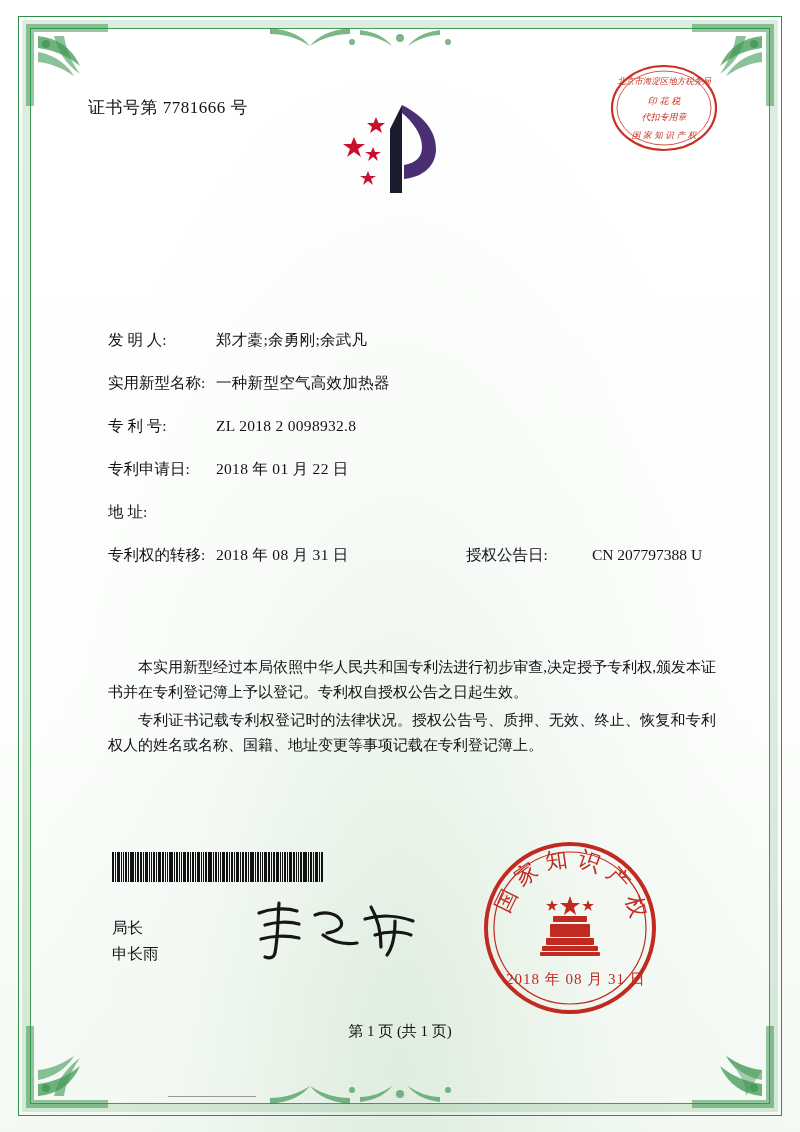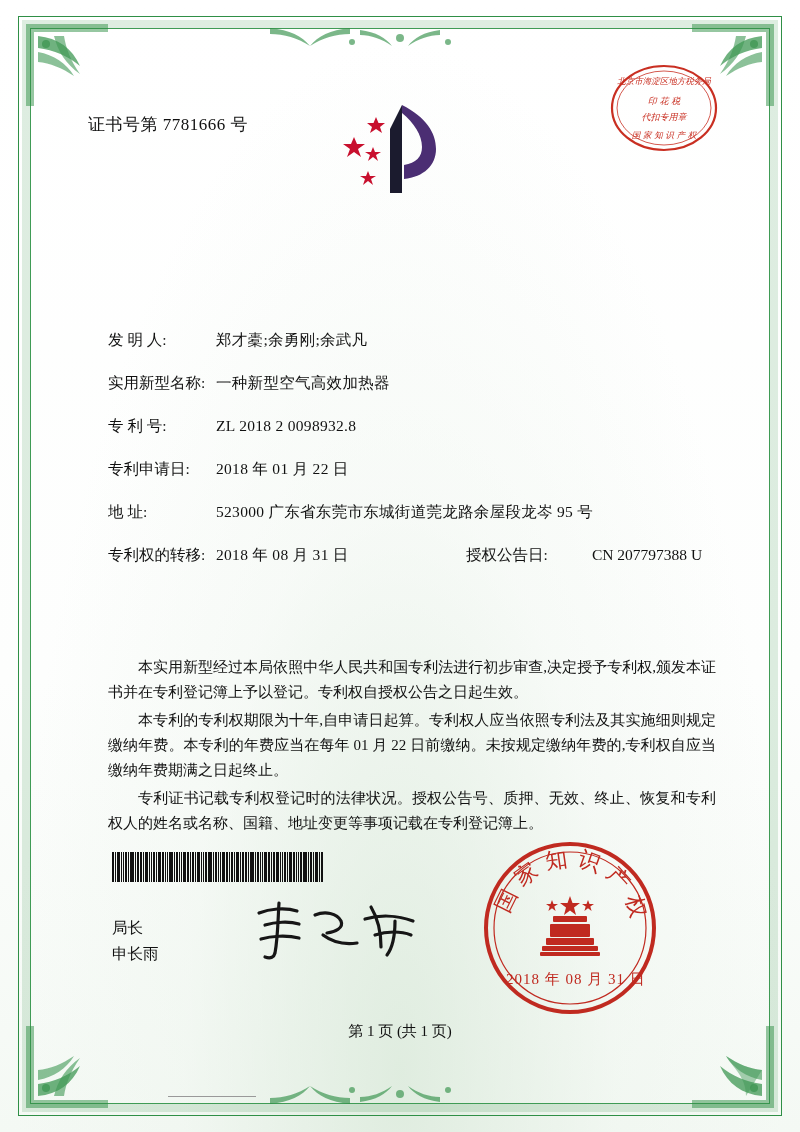--- a/index.html
+++ b/index.html
@@ -70,21 +70,21 @@
 
   .content {
     position: absolute;
     left: 0; top: 0;
     width: 800px; height: 1132px;
   }
 
   
   .cert-no {
     position: absolute;
-    left: 88px; top: 113px;
+    left: 88px; top: 96px;
     font-size: 17px;
     color: #111;
     letter-spacing: 0.5px;
   }
 
   
   .logo {
     position: absolute;
     left: 340px; top: 95px;
     width: 120px; height: 105px;
@@ -350,35 +350,33 @@
       </div>
 
       <div class="field-row">
         <div class="field-label">专利申请日:</div>
         <div class="field-value">2018 年 01 月 22 日</div>
       </div>
 
 
       <div class="field-row">
         <div class="field-label">地 址:</div>
-        <div class="field-value">523000 广东省东莞市东城街道莞龙路余屋段龙岑 95 号</div>
       </div>
 
       <div class="field-row dual">
         <div class="field-label">专利权的转移:</div>
         <div class="field-value">2018 年 08 月 31 日</div>
         <div class="field-sub-label">授权公告日:</div>
         <div class="field-sub-value">CN 207797388 U</div>
       </div>
 
     </div>
 
     <div class="body-text">
       <p>本实用新型经过本局依照中华人民共和国专利法进行初步审查,决定授予专利权,颁发本证书并在专利登记簿上予以登记。专利权自授权公告之日起生效。</p>
-      <p>本专利的专利权期限为十年,自申请日起算。专利权人应当依照专利法及其实施细则规定缴纳年费。本专利的年费应当在每年 01 月 22 日前缴纳。未按规定缴纳年费的,专利权自应当缴纳年费期满之日起终止。</p>
       <p>专利证书记载专利权登记时的法律状况。授权公告号、质押、无效、终止、恢复和专利权人的姓名或名称、国籍、地址变更等事项记载在专利登记簿上。</p>
     </div>
 
     <div class="barcode">
       <i style="width:2px"></i>
         <i style="width:1px"></i>
         <i style="width:3px"></i>
         <i style="width:1px"></i>
       <i style="width:1px"></i>
         <i style="width:2px"></i>

